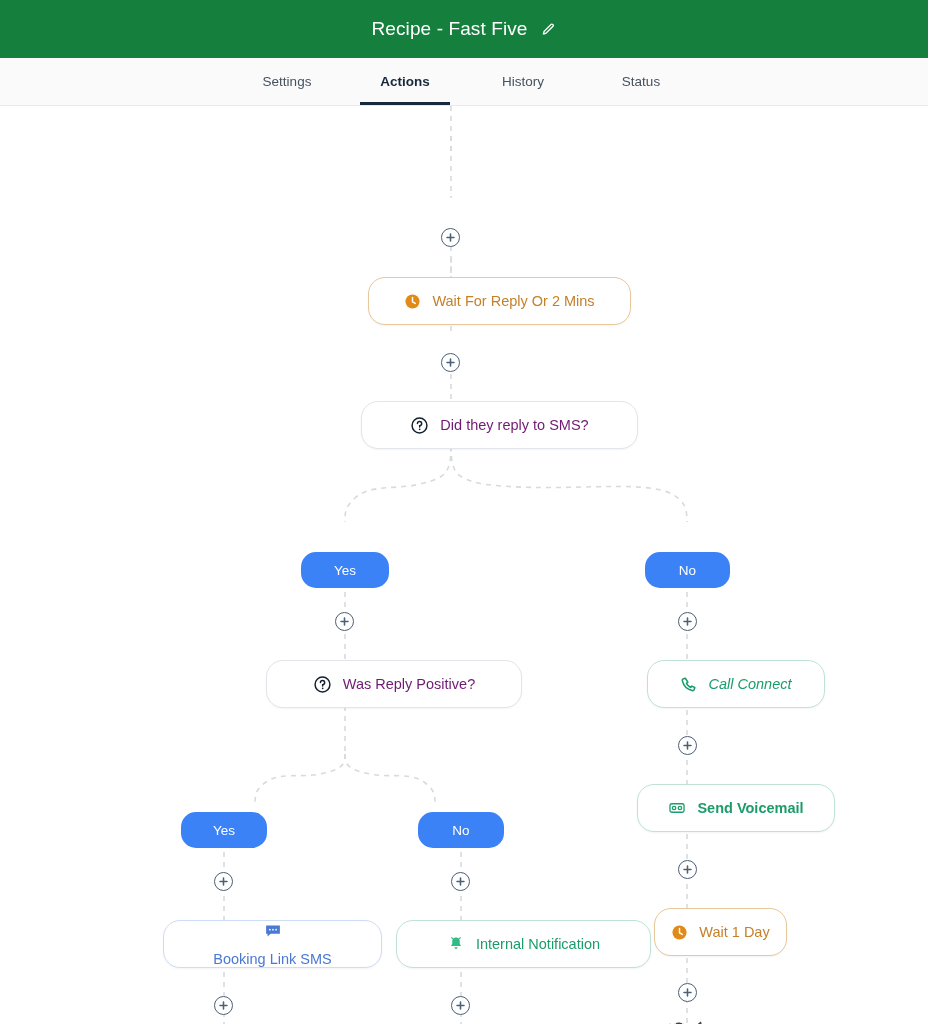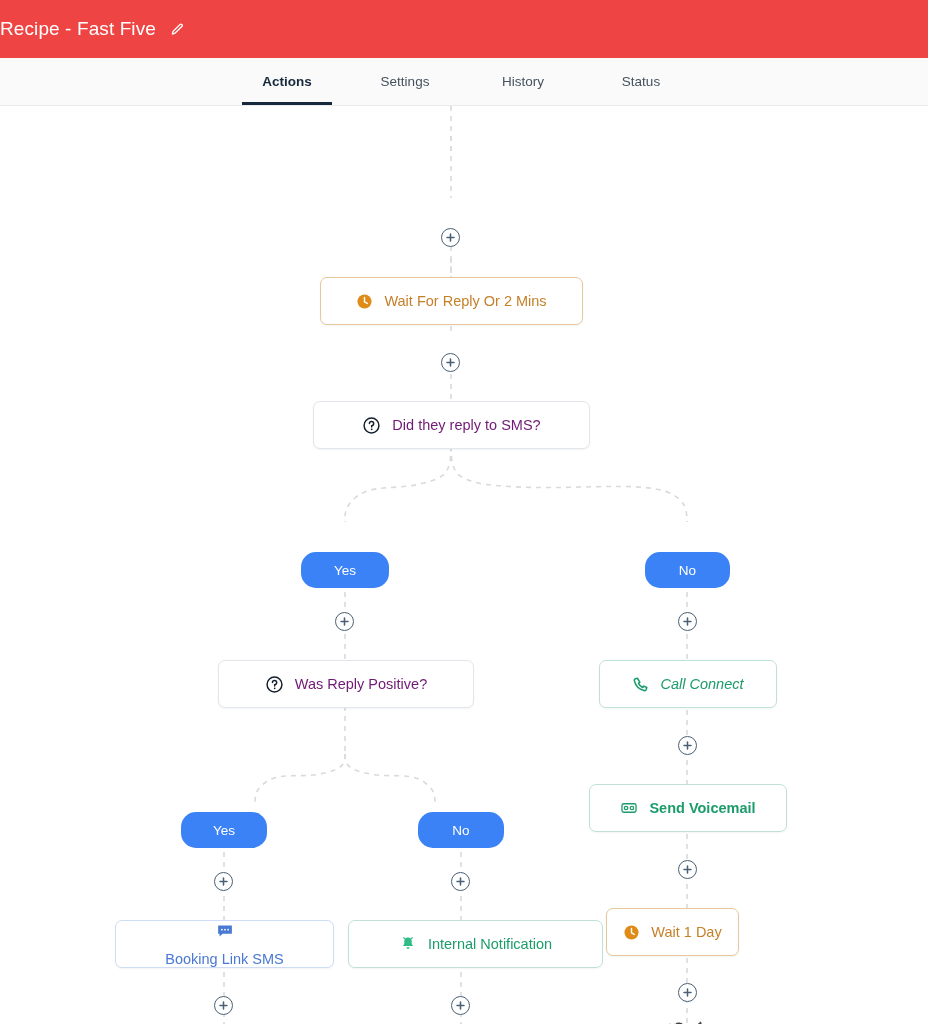--- a/index.html
+++ b/index.html
@@ -6,23 +6,24 @@
   html, body {
     width: 928px; height: 1024px;
     font-family: "Liberation Sans", sans-serif;
     background: #ffffff;
     overflow: hidden;
   }
 
   
   .titlebar {
     height: 58px;
-    background: #ef4444;
+    background: #15803d;
     display: flex;
     align-items: center;
+    justify-content: center;
     gap: 14px;
   }
   .titlebar-title {
     color: #ffffff;
     font-size: 19px;
     letter-spacing: .1px;
   }
   .pencil-icon { display: inline-flex; align-items: center; cursor: pointer; }
 
   
@@ -68,31 +69,32 @@
   }
 
   
   .node, .badge, .plus, .flag { position: absolute; }
 
   
   .node {
     height: 48px;
     background: #ffffff;
     border: 1px solid #dfe3e8;
-    border-radius: 7px;
+    border-radius: 17px;
     display: flex;
     align-items: center;
     justify-content: center;
     gap: 11px;
     padding: 0 18px;
     font-size: 14.5px;
     color: #2b3440;
     box-shadow: 0 1px 2px rgba(16,40,66,.05);
     cursor: pointer;
     white-space: nowrap;
+    margin-left: 48px;
   }
   .node .icon { display: inline-flex; align-items: center; }
 
   .node.wait  { border-color: #e8c79a; color: #c5802a; }
   .node.green { border-color: #bfe3d3; color: #1c9c6b; }
   .node.blue  { border-color: #cfdcf5; color: #4a79d4; }
   .node.cond  { color: #701a75; border-color: #e2e5e9; padding-left: 18px; }
 
   
   .badge {
@@ -133,25 +135,25 @@
 <div class="titlebar">
   <span class="titlebar-title">Recipe - Fast Five</span>
   <span class="pencil-icon">
     <svg width="15" height="15" viewBox="0 0 24 24" fill="none" stroke="#ffffff" stroke-width="2.2" stroke-linecap="round">
       <path d="M5 19l3-1L19.2 6.8a1.6 1.6 0 0 0 0-2.3l-.7-.7a1.6 1.6 0 0 0-2.3 0L5 15l-1 4z"></path>
     </svg>
   </span>
 </div>
 
 <div class="tabbar">
+  <div class="tab">
+      <span>Settings</span>
+    </div>
   <div class="tab active">
       <span>Actions</span>
-    </div>
-  <div class="tab">
-      <span>Settings</span>
     </div>
   <div class="tab">
       <span>History</span>
     </div>
   <div class="tab">
       <span>Status</span>
     </div>
 </div>
 
 <div class="canvas">

